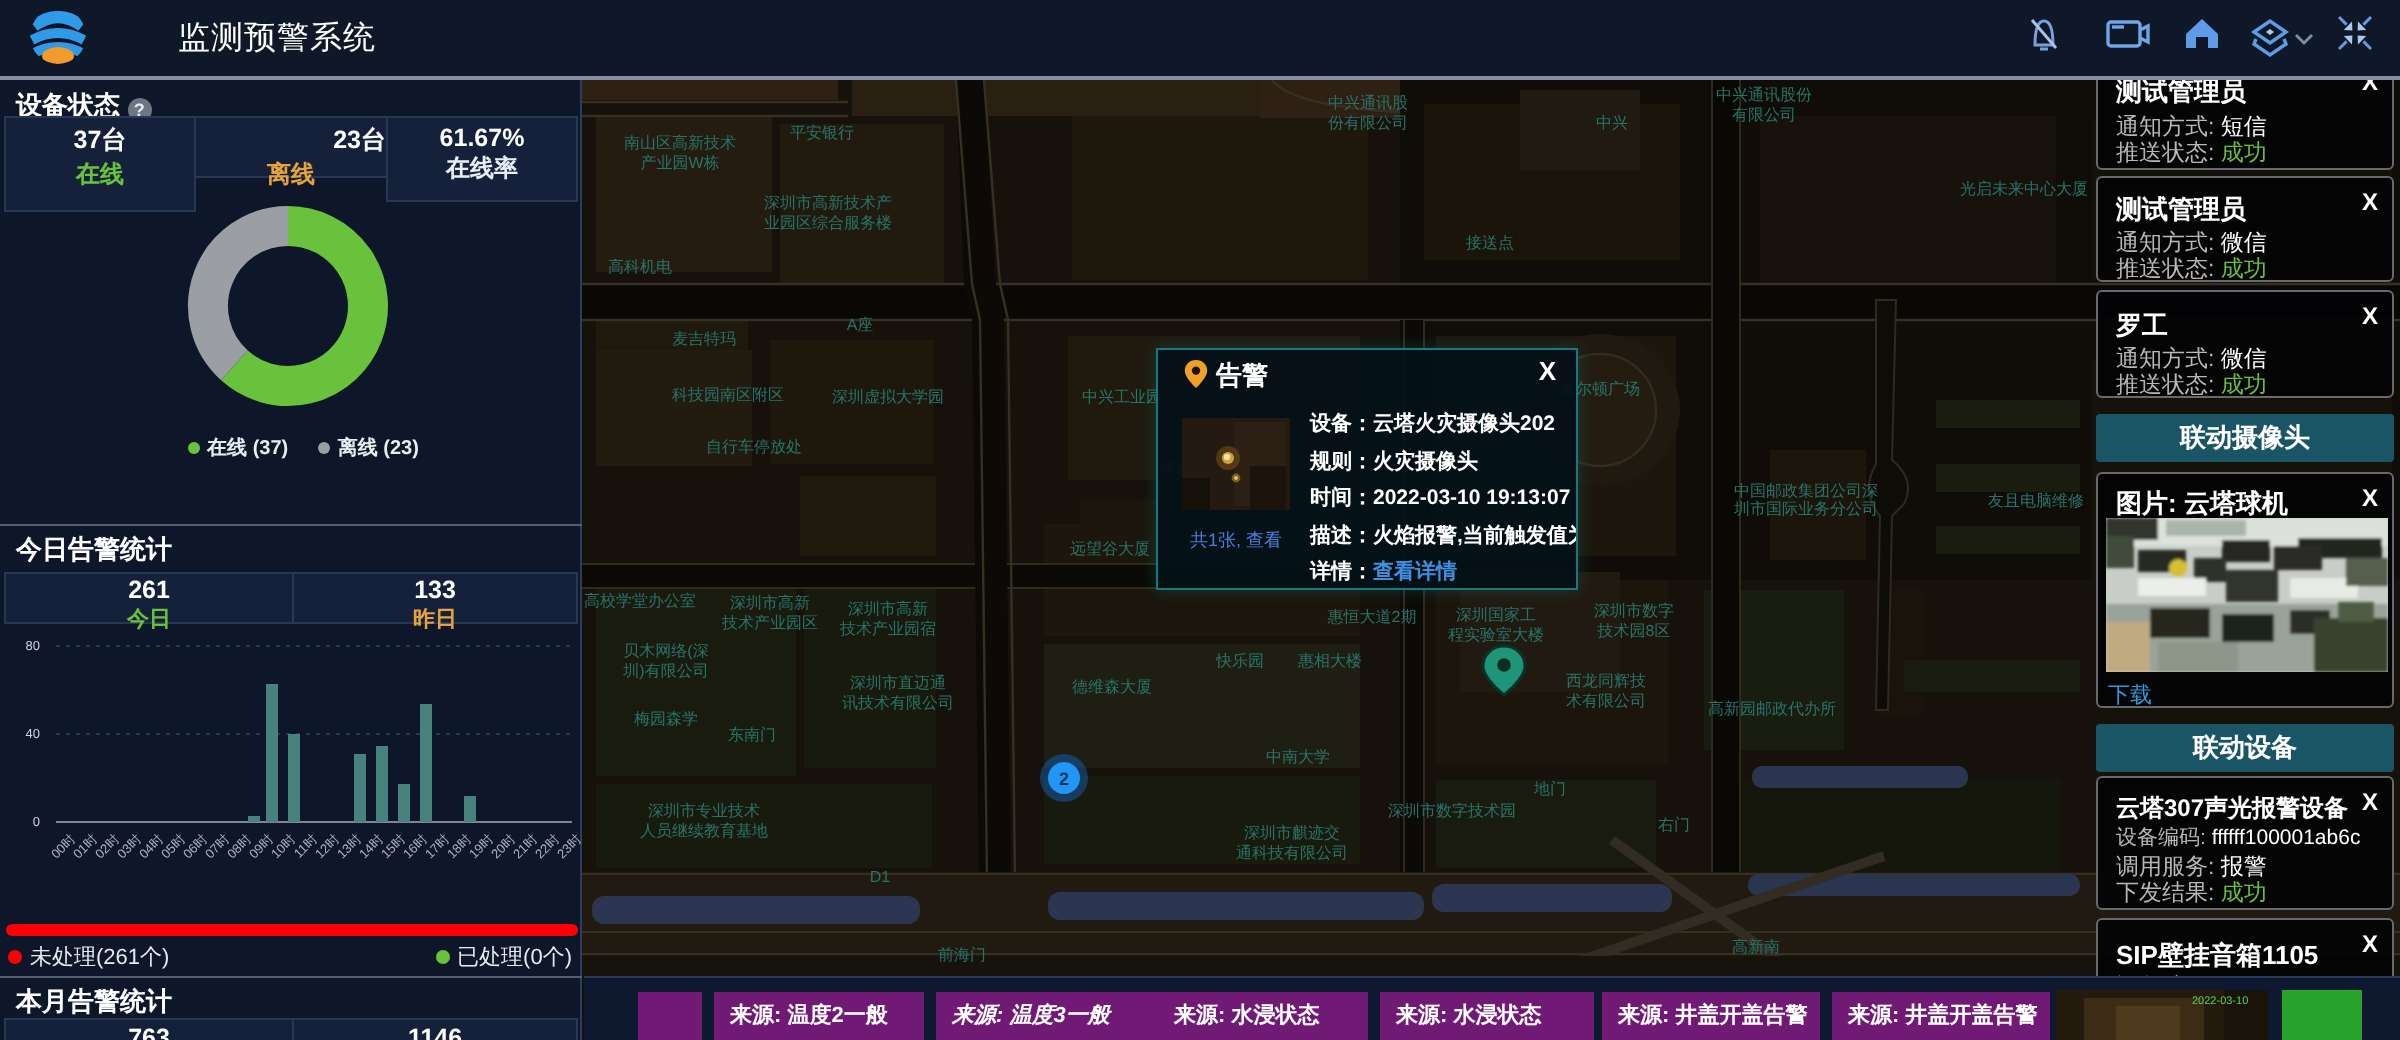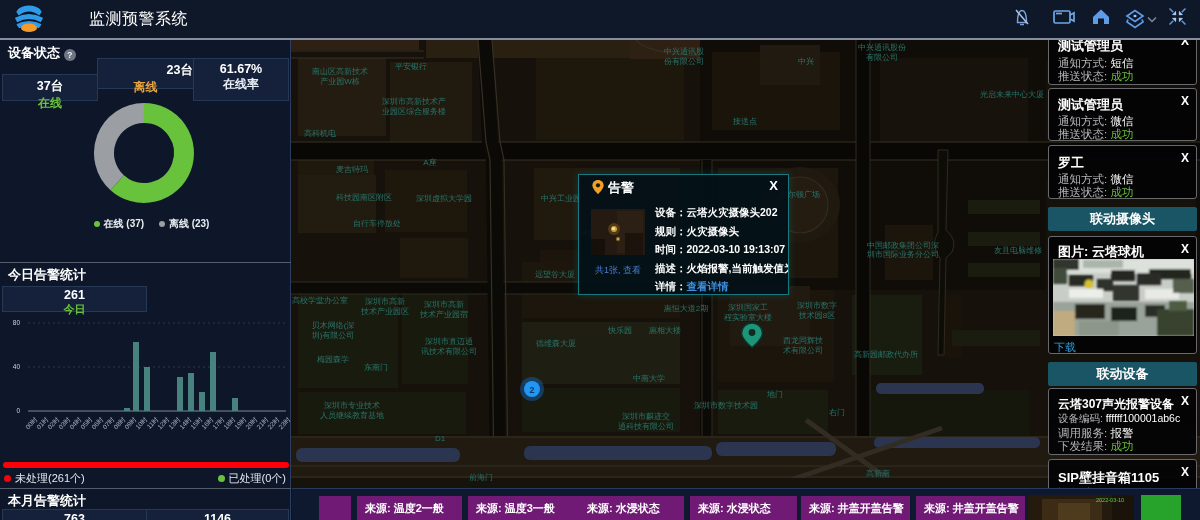--- a/index.html
+++ b/index.html
@@ -285,21 +285,21 @@
         <path d="M177.5,21.5 L173.7,17.7" fill="none"></path>
         <path d="M170.8,14.8 L175.1,15 L171,19.3 Z" stroke="none"></path>
       </g>
     </svg>
   </div>
 
   <div id="left">
 
     <div class="sec-title" style="top:4px;">设备状态 <span style="display:inline-block;width:12px;height:12px;border-radius:6px;background:#6e7684;color:#e8ecf2;font-size:9px;line-height:13px;text-align:center;vertical-align:-1px;">?</span></div>
 
-    <div class="cell" style="left:2px; top:34px; width:96px; height:27px;">
+    <div class="cell" style="left:2px; top:18px; width:96px; height:48px;">
         <div class="val" style="margin-top:3px;">37台</div>
         <div class="lab green">在线</div>
       </div>
     <div class="cell" style="left:97px; top:18px; width:97px; height:31px;">
         <div class="val" style="margin-top:3px;text-align:right;">23台</div>
         <div class="lab orange">离线</div>
       </div>
     <div class="cell" style="left:193px; top:18px; width:96px; height:43px;">
         <div class="val" style="margin-top:3px;">61.67%</div>
         <div class="lab white">在线率</div>
@@ -315,20 +315,24 @@
     <div class="abs" style="left:0; top:177px; width:303px; text-align:center; font-size:10px; font-weight:bold; color:#e8edf2;">
       <span style="display:inline-block;width:6px;height:6px;border-radius:3px;background:#68c23b;margin-right:4px;"></span>在线 (37)
       <span style="display:inline-block;width:6px;height:6px;border-radius:3px;background:#9b9ea3;margin:0 4px 0 12px;"></span>离线 (23)
     </div>
 
     <div class="abs" style="left:0; top:222px; width:291px; border-top:1.5px solid #555c6a;"></div>
     <div class="sec-title" style="top:226px;">今日告警统计</div>
     <div class="cell" style="left:2px; top:246px; width:145px; height:26px;">
         <div class="val" style="margin-top:1px;">261</div>
         <div class="lab green" style="font-size:11px;">今日</div>
+      </div>
+    <div class="cell" style="left:146px; top:246px; width:143px; height:26px;">
+        <div class="val" style="margin-top:1px;">133</div>
+        <div class="lab orange" style="font-size:11px;">昨日</div>
       </div>
 
     <svg class="abs" style="left:0; top:275px;" width="291" height="130" viewBox="0 0 291 130">
       <g font-size="6.5" fill="#cad3dd">
         <text x="20" y="10" text-anchor="end">80</text>
         <text x="20" y="54" text-anchor="end">40</text>
         <text x="20" y="98" text-anchor="end">0</text>
       </g>
       <line x1="28" y1="8" x2="286" y2="8" stroke="#2a3850" stroke-dasharray="2,3"></line>
       <line x1="28" y1="52" x2="286" y2="52" stroke="#2a3850" stroke-dasharray="2,3"></line>
@@ -552,21 +556,21 @@
       <div class="r" style="top:26px;">设备编码: <b>1105</b></div>
     </div>
   </div>
 
   <div id="strip">
 
     <div class="rbox" style="left:27px; width:32px; padding:0;"></div>
 
     <div class="rbox" style="left:65px; width:105px;">来源: 温度2一般</div>
 
-    <div class="rbox" style="left:176px; width:125px;">来源: 温度3一般</div>
+    <div class="rbox" style="left:176px; width:125px;font-style:italic;">来源: 温度3一般</div>
 
     <div class="rbox" style="left:287px; width:105px;">来源: 水浸状态</div>
 
     <div class="rbox" style="left:398px; width:107px;">来源: 水浸状态</div>
 
     <div class="rbox" style="left:509px; width:109px;">来源: 井盖开盖告警</div>
 
     <div class="rbox" style="left:624px; width:109px;">来源: 井盖开盖告警</div>
 
     <div class="abs" style="left:736px; top:6px; width:106px; height:26px; background:#1c160e; overflow:hidden;">

